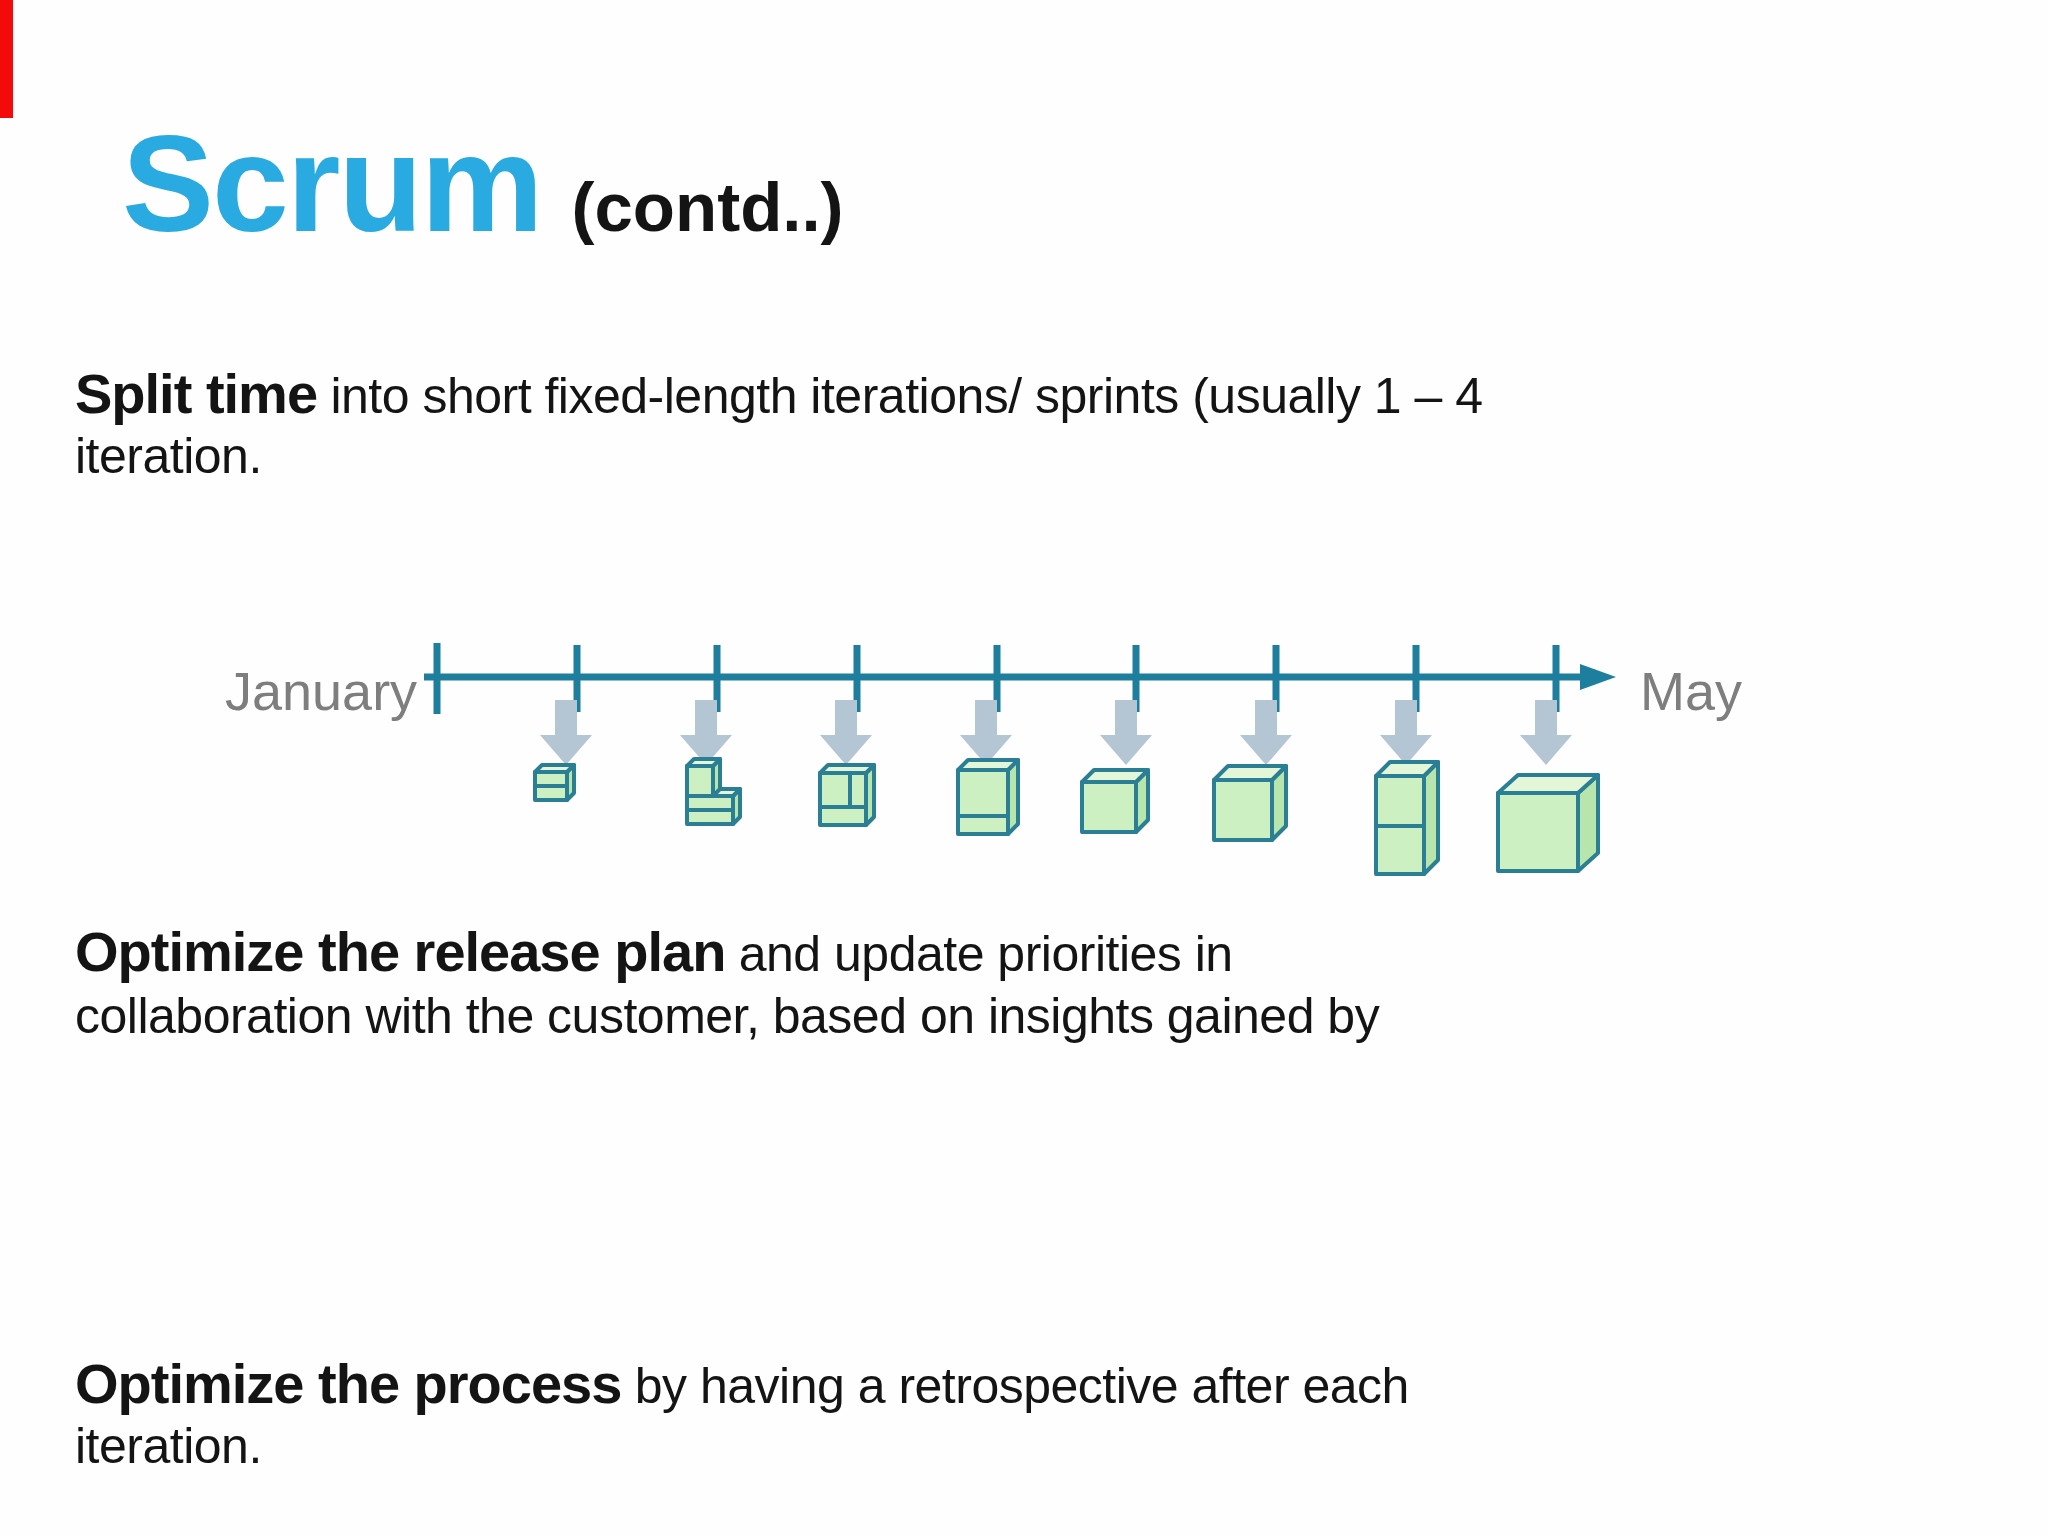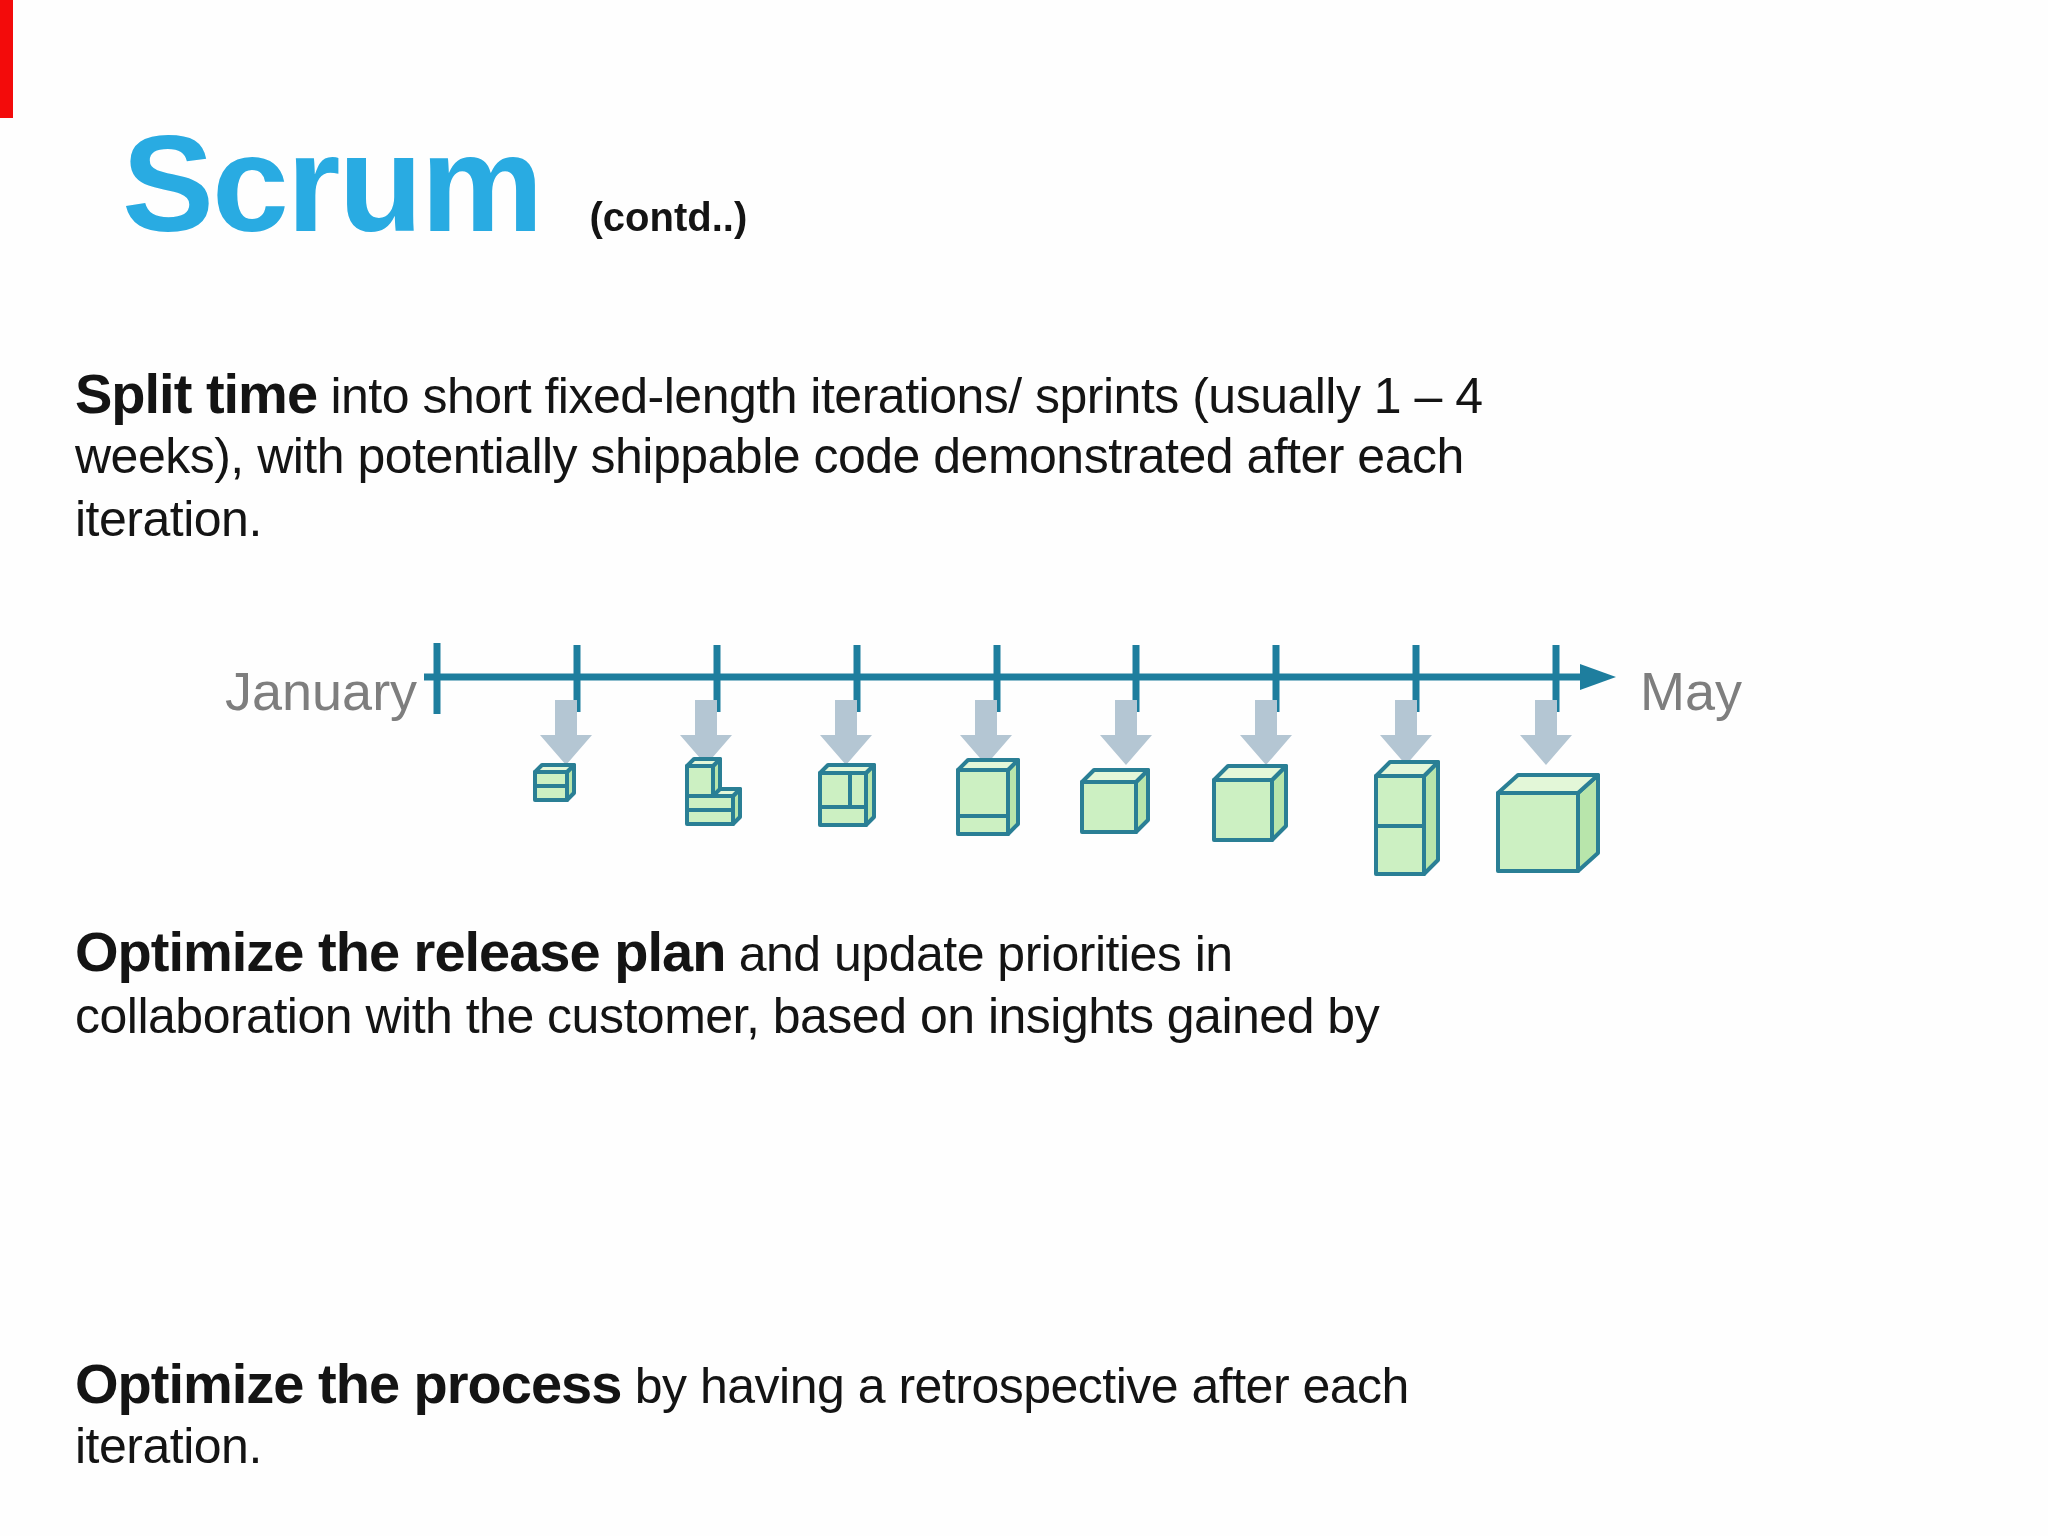--- a/index.html
+++ b/index.html
@@ -13,21 +13,21 @@
   body{
     background:var(--background);
     font-family:"Liberation Sans","DejaVu Sans",sans-serif;
     color:var(--body-text);
     position:relative;overflow:hidden;
   }
   .slide{position:absolute;inset:0;width:2048px;height:1536px;}
   .corner-bar{position:absolute;left:0;top:0;width:13px;height:118px;background:var(--corner-bar);}
   .title-row{position:absolute;left:122px;top:108px;line-height:150px;white-space:nowrap;}
   .slide-title{font-size:138px;font-weight:700;color:var(--title-accent);letter-spacing:-2px;}
-  .title-suffix{font-size:40px;font-weight:600;color:var(--body-text);margin-left:48px;}
+  .title-suffix{font-size:69px;font-weight:600;color:var(--body-text);margin-left:30px;}
   .para{position:absolute;left:75px;}
   .para-line{line-height:63px;height:63px;white-space:nowrap;font-size:50px;letter-spacing:-0.5px;}
   .para-line-last{height:auto;}
   .lead{font-size:56px;font-weight:700;letter-spacing:-1px;}
   .p2 .para-line{line-height:64px;height:64px;}
   .diagram{position:absolute;left:0;top:630px;width:2048px;height:340px;}
   .month-label{fill:var(--month-label);font-size:54px;font-family:"Liberation Sans","DejaVu Sans",sans-serif;}
   .axis{stroke:var(--timeline);stroke-width:7;fill:none;}
   .tick{stroke:var(--timeline);stroke-width:7;fill:none;}
   .axis-head{fill:var(--timeline);}
@@ -42,21 +42,20 @@
 <div class="slide">
 
   <div class="corner-bar"></div>
 
   <div class="title-row">
     <span class="slide-title">Scrum</span><span class="title-suffix">(contd..)</span>
   </div>
 
   <div class="para p1" style="top:362px;">
     <div class="para-line"><span class="lead">Split time</span><span> into short fixed-length iterations/ sprints (usually 1 – 4</span></div>
-    <div class="para-line">weeks), with potentially shippable code demonstrated after each</div>
     <div class="para-line para-line-last">iteration.</div>
   </div>
 
   <svg class="diagram" viewBox="0 0 2048 340">
     <text x="225" y="80" class="month-label">January</text>
     <text x="1640" y="80" class="month-label">May</text>
 
     <line class="axis" x1="424" y1="47" x2="1588" y2="47"></line>
     <polygon class="axis-head" points="1580,34 1616,47 1580,60"></polygon>
 

